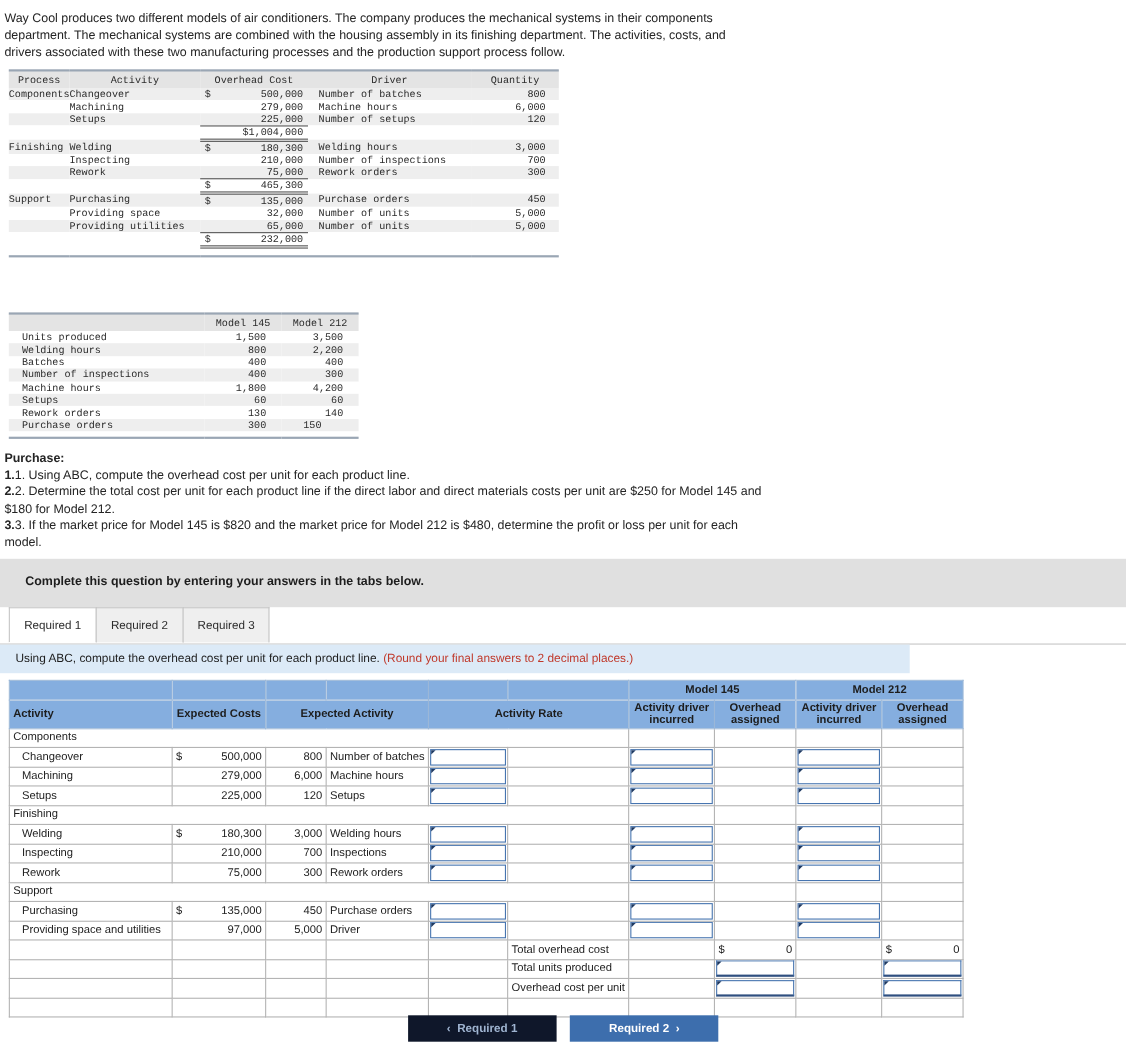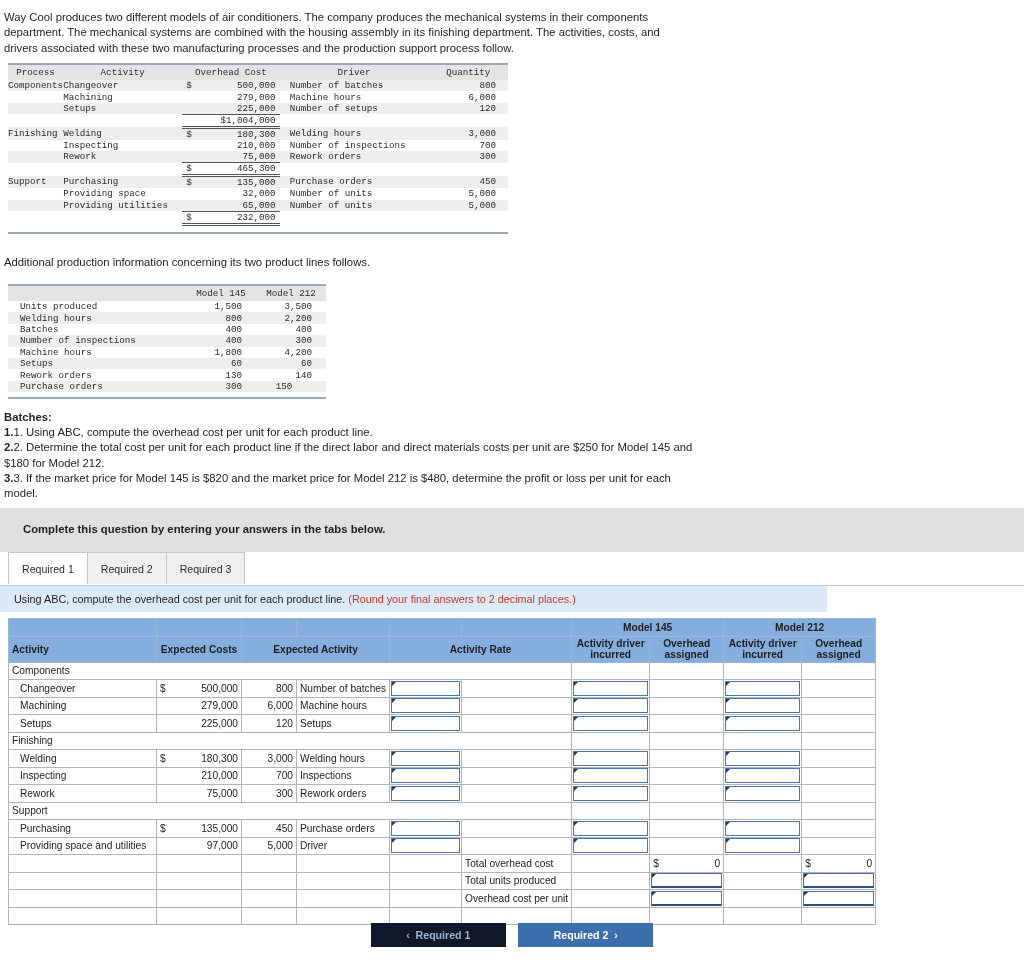--- a/index.html
+++ b/index.html
@@ -248,21 +248,20 @@
           <td class="r" style="padding-right: 4px; border-bottom: 3px double rgb(85, 85, 85); border-top: 0px;"><span style="float:left;padding-left:4px">$</span>232,000</td>
           <td class="l" style="padding-left: 10px;"></td>
           <td class="r" style="padding-right: 12px;"></td>
         </tr>
         <tr>
           <td colspan="5" style="height:6px;border-bottom:2px solid #9aa6b4"></td>
         </tr>
       </tbody>
   </table>
 
-  <div class="addl">Additional production information concerning its two product lines follows.</div>
 
   <table class="mono-table" id="tbl-models">
     <colgroup>
         <col class="m1">
         <col class="m2">
         <col class="m3">
       </colgroup>
     <thead>
       <tr class="hdrrow topline">
         <td></td>
@@ -311,21 +310,21 @@
           <td class="r" style="padding-right: 14px;">300</td>
           <td class="r" style="padding-right: 14px; text-align: center;">150</td>
         </tr>
         <tr>
           <td colspan="3" style="height:5px;border-bottom:2px solid #9aa6b4"></td>
         </tr>
       </tbody>
   </table>
 
   <div class="required">
-    <div><b>Batches:</b></div>
+    <div><b>Purchase:</b></div>
     <div><b>1.</b><span>1. Using ABC, compute the overhead cost per unit for each product line.</span></div>
     <div><b>2.</b><span>2. Determine the total cost per unit for each product line if the direct labor and direct materials costs per unit are $250 for Model 145 and $180 for Model 212.</span></div>
     <div><b>3.</b><span>3. If the market price for Model 145 is $820 and the market price for Model 212 is $480, determine the profit or loss per unit for each model.</span></div>
   </div>
 
   <div class="banner-grey">
     <span>Complete this question by entering your answers in the tabs below.</span>
   </div>
 
   <div class="tabs" id="tabs">

